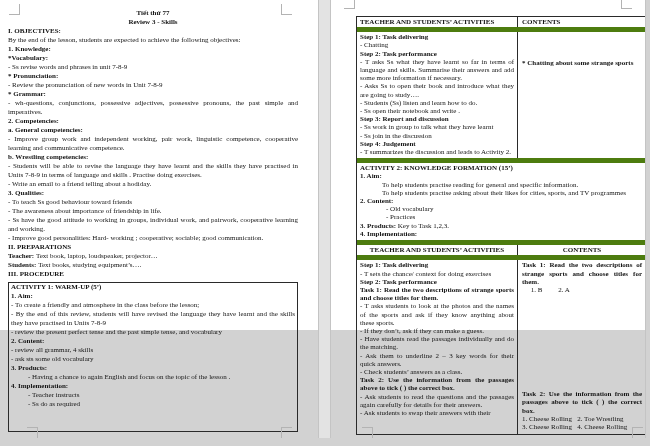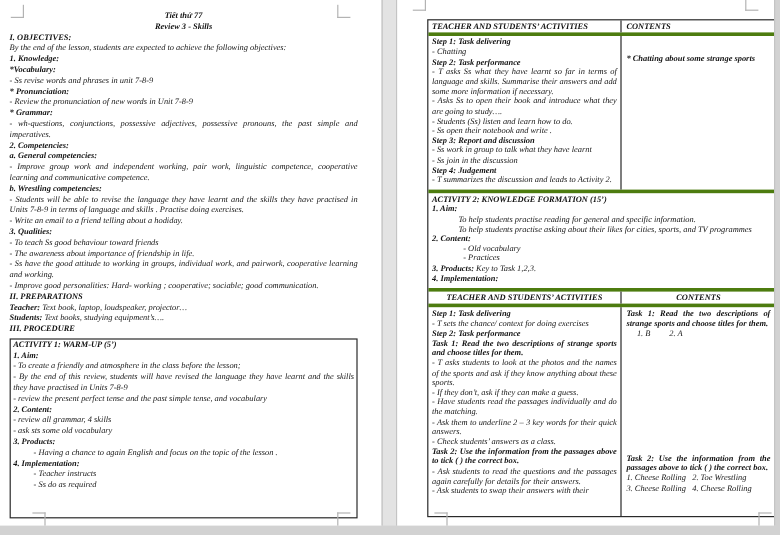--- a/index.html
+++ b/index.html
@@ -2,49 +2,49 @@
 <html><head>
 <meta charset="utf-8">
 <style>
   html,body{margin:0;padding:0;background:#d2d2d2;}
   .canvas{
     position:relative;width:650px;height:446px;overflow:hidden;
     background:#d2d2d2;
     font-family:"Liberation Serif","DejaVu Serif",serif;
     color:#141414;
   }
-  .page{position:absolute;top:0;height:438px;background:#ffffff;font-style:italic;}
+  .page{position:absolute;top:0;height:330px;background:#ffffff;}
   .page-left{left:0;width:318px;}
   .page-gap{position:absolute;top:0;left:318px;width:13px;height:438px;background:#e3e3e3;border-left:1px solid #c4c4c4;border-right:1px solid #c4c4c4;box-sizing:border-box;}
   .page-right{left:331px;width:315px;}
   .right-edge{position:absolute;top:0;left:645px;width:5px;height:438px;background:#d2d2d2;border-left:1px solid #c4c4c4;}
 
   
   .mark{position:absolute;width:10px;height:10px;border:0 solid #b3b3b3;}
   .mark.tl{border-right-width:1px;border-bottom-width:1px;}
   .mark.tr{border-left-width:1px;border-bottom-width:1px;}
   .mark.bl{border-right-width:1px;border-top-width:1px;}
   .mark.br{border-left-width:1px;border-top-width:1px;}
 
   
   .pl-content{position:absolute;left:8px;top:9px;width:290px;font-size:7px;line-height:9px;}
   .para{text-align:justify;}
   .para .b{font-weight:bold;}
   .center{text-align:center;}
   .ind{padding-left:17px;}
   .ind2{padding-left:26px;}
   .ti{text-indent:22px;}
-  .mt-md{margin-top:14px;}
+  .mt-md{margin-top:26px;}
   .mt-lg{margin-top:96px;}
   .activity-box{border:1px solid #2a2a2a;margin-top:3px;padding:0 2px 1px 2px;min-height:150px;box-sizing:border-box;}
 
   
   .pr-content{position:absolute;left:25px;top:16px;width:290px;font-size:7px;line-height:8.2px;}
   .rtable{border:1px solid #2a2a2a;}
-  .trow{display:flex;border-bottom:3px solid #4d7c0f;box-sizing:border-box;}
+  .trow{display:flex;border-bottom:5px solid #4d7c0f;box-sizing:border-box;}
   .trow:last-child{border-bottom:none;}
   .tc1{width:161px;border-right:1px solid #2a2a2a;padding:1px 3px 2px 3px;box-sizing:border-box;overflow:hidden;}
   .tc2{flex:1;padding:1px 3px 2px 4px;box-sizing:border-box;overflow:hidden;}
   .thead{font-weight:bold;}
   .thead .tc1,.thead .tc2{padding-top:1px;padding-bottom:1px;}
   .t2head .tc1,.t2head .tc2{text-align:center;}
   .row-act1{height:131px;}
   .row-full{display:block;padding:1px 3px 2px 3px;height:82px;overflow:hidden;}
   .row-act2{height:174px;}
 </style>

